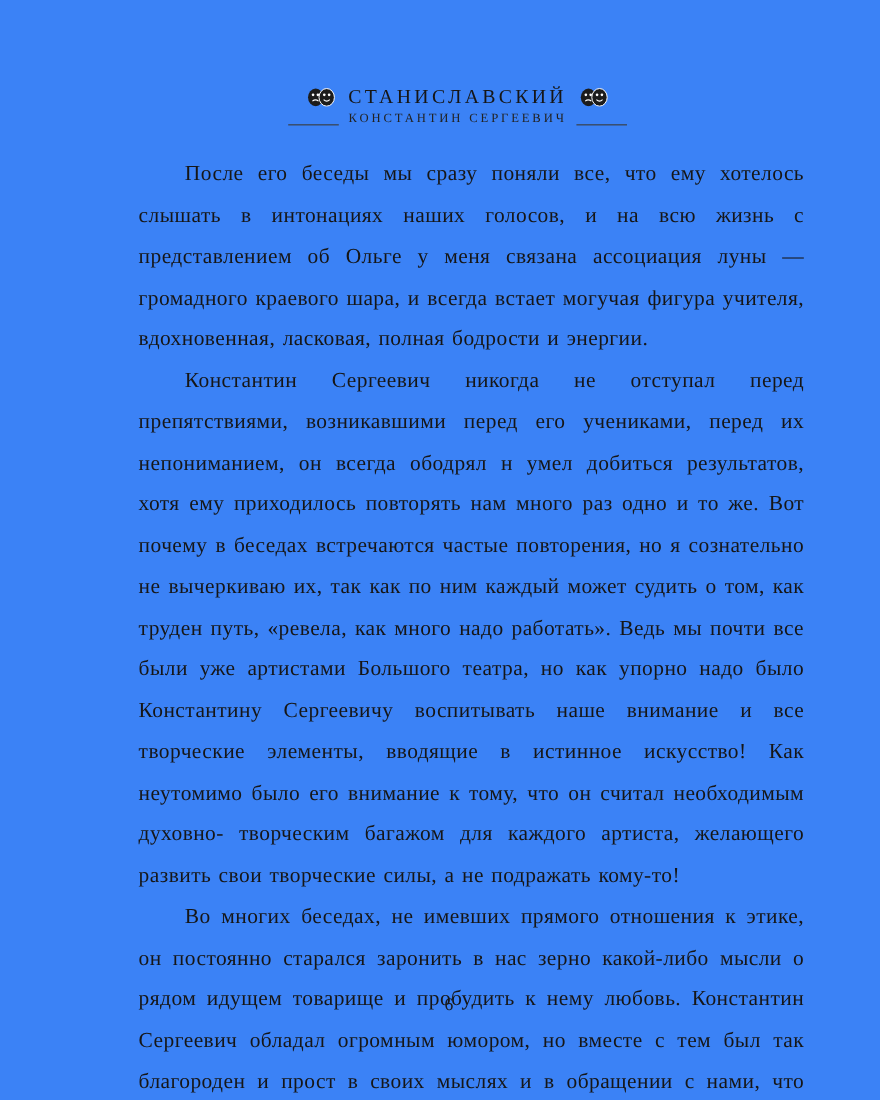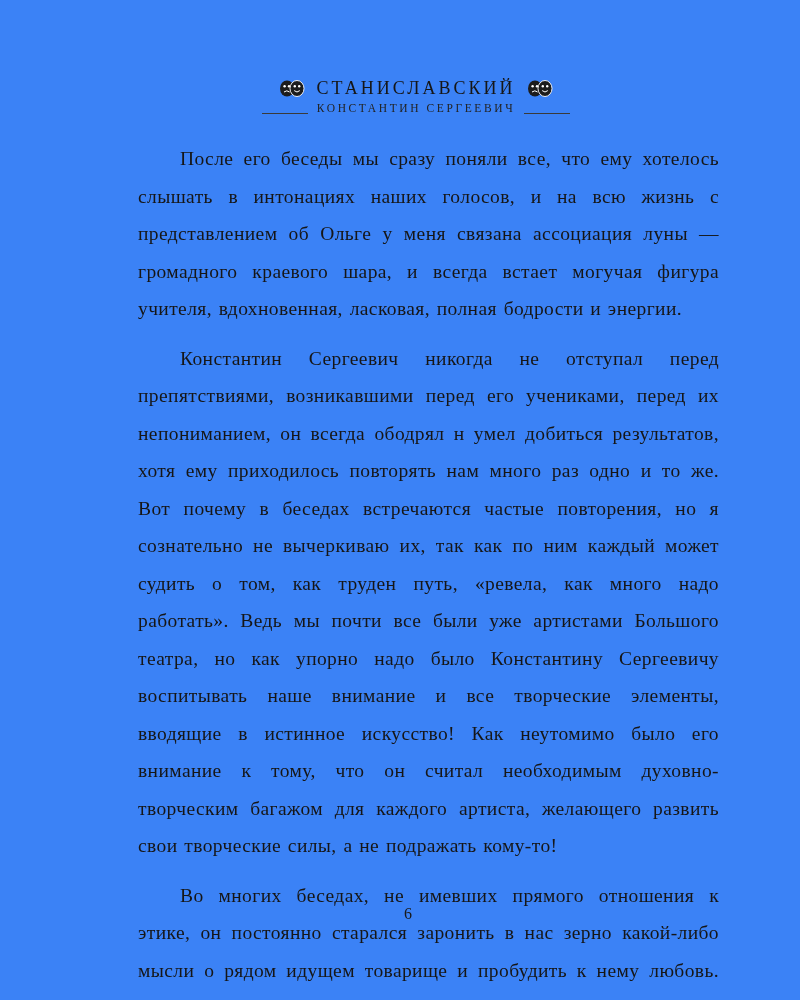--- a/index.html
+++ b/index.html
@@ -55,21 +55,21 @@
     letter-spacing: 2.6px;
     color: #222222;
     white-space: nowrap;
   }
   .text-block {
     margin-top: 26px;
     padding-left: 110px;
     padding-right: 85px;
   }
   .text-block p {
-    margin: 12px;
+    margin: 0;
     text-align: justify;
     text-indent: 42px;
     font-size: 19.5px;
     line-height: 37.5px;
     letter-spacing: 0.4px;
     word-spacing: 1.5px;
     color: #161616;
   }
   .page-number {
     position: absolute;

